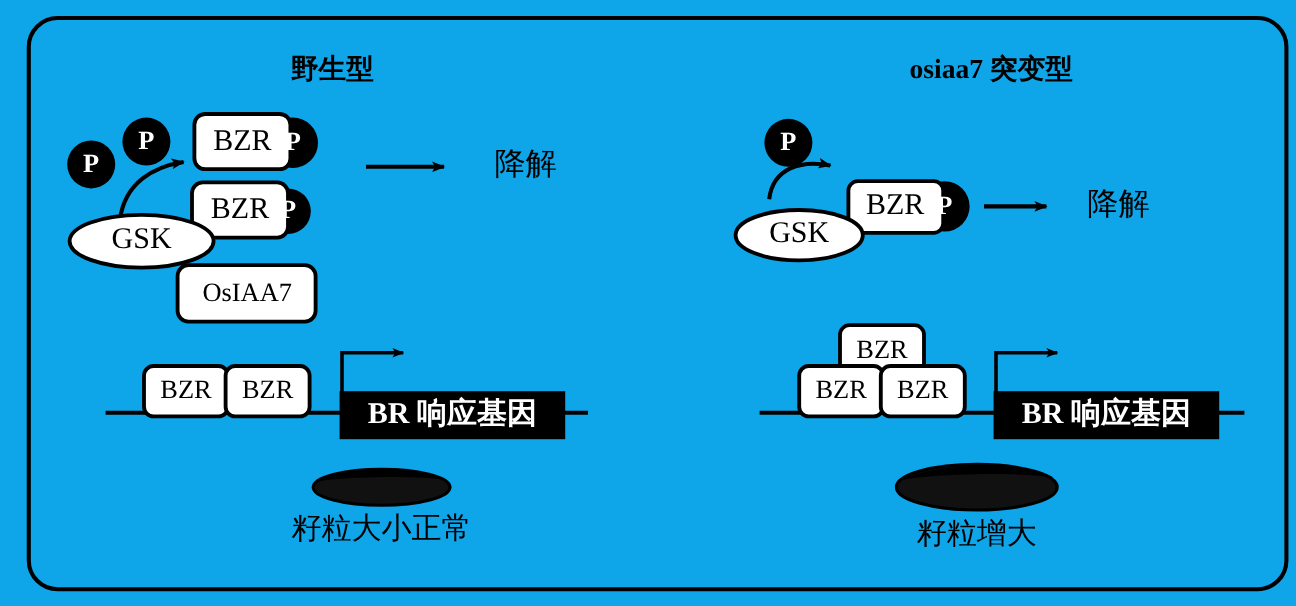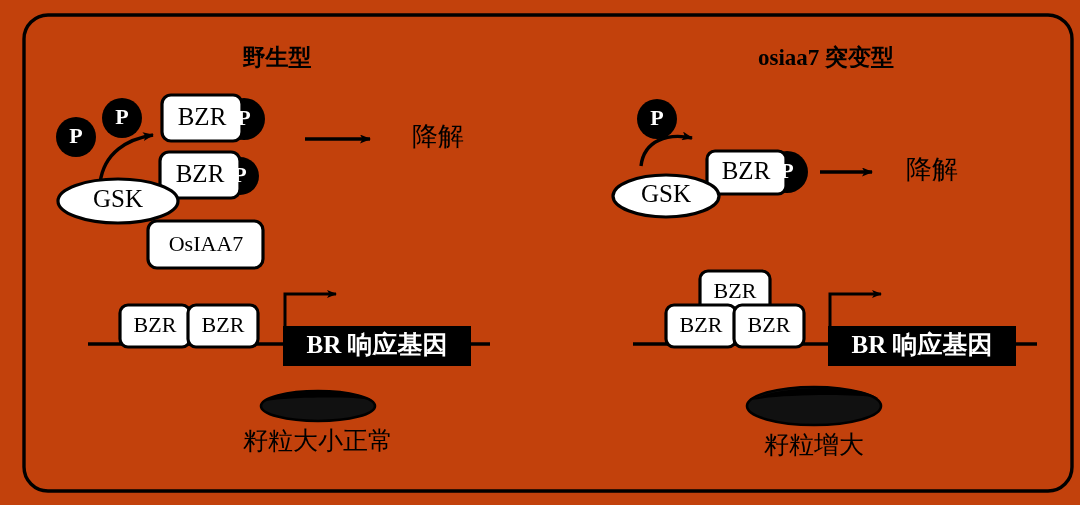--- a/index.html
+++ b/index.html
@@ -7,21 +7,21 @@
     padding: 0;
     background: #ffffff;
   }
   body {
     font-family: "Liberation Serif", "DejaVu Serif", serif;
   }
   #canvas {
     position: relative;
     width: 1080px;
     height: 505px;
-    background: #c2410c;
+    background: #0ea5e9;
     overflow: hidden;
   }
   #diagram-svg {
     position: absolute;
     left: 0;
     top: 0;
     width: 1080px;
     height: 505px;
   }
   .panel-title {

